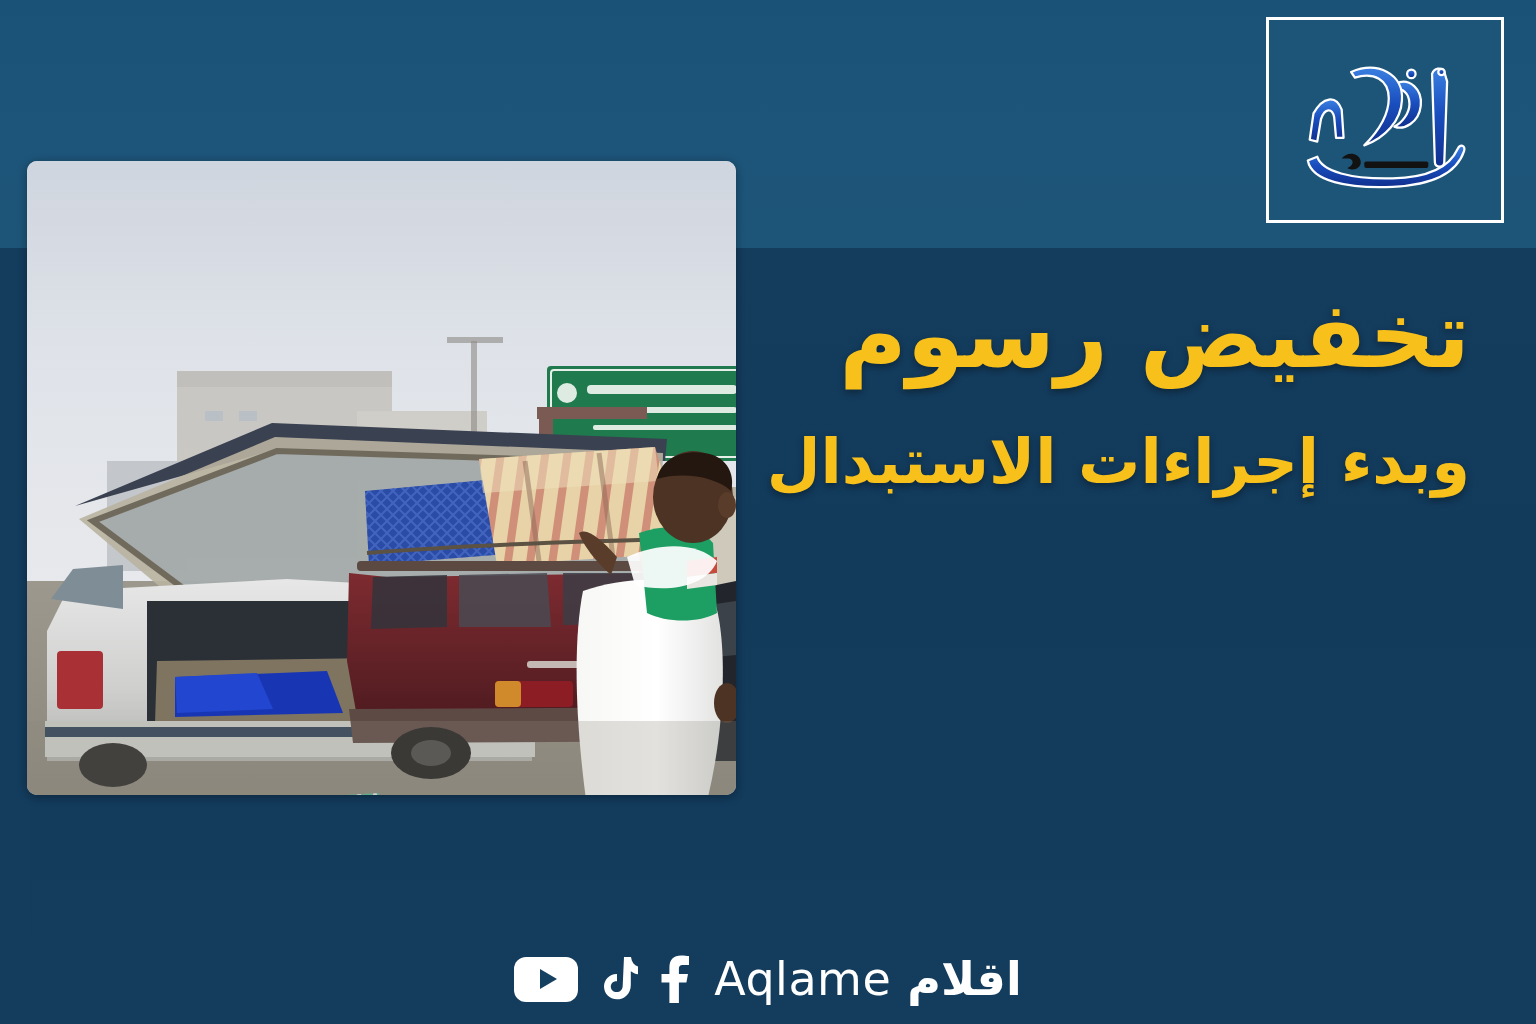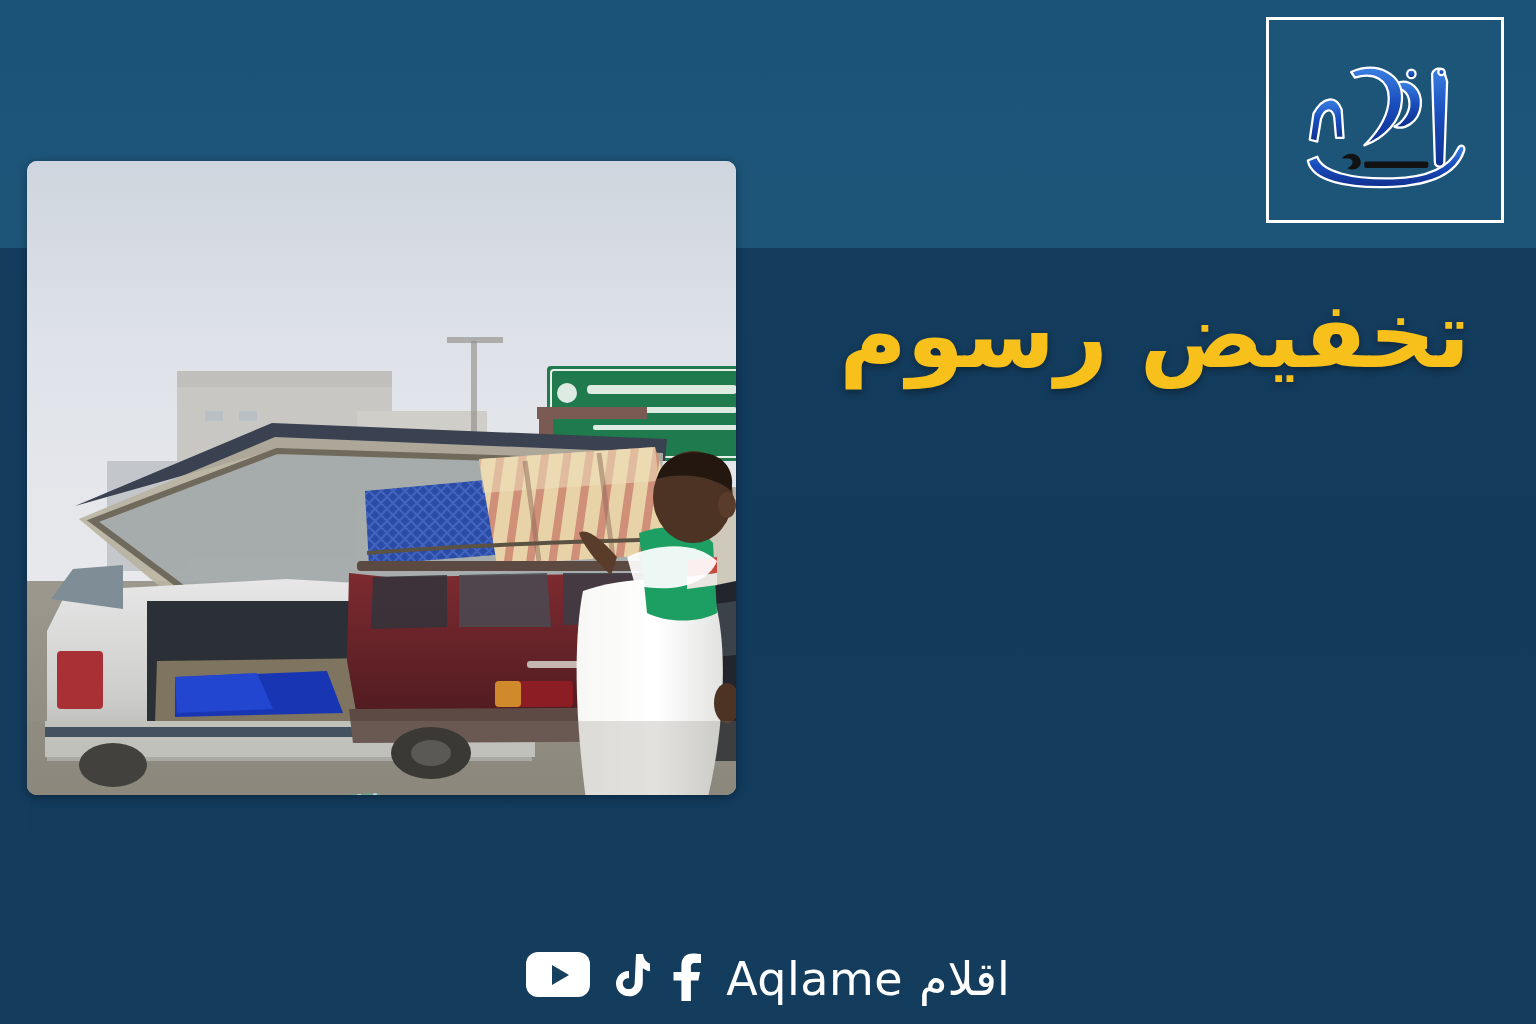--- a/index.html
+++ b/index.html
@@ -65,21 +65,21 @@
     text-shadow:0 3px 7px rgba(0,0,0,.35);
     white-space:nowrap;
   }
   .hl-1{ font-size:92px; color:#f8c01b; letter-spacing:-1px; margin-bottom:44px; }
   .hl-2{ font-size:74px; color:#ffffff; letter-spacing:-1px; margin-bottom:46px; }
   .hl-3{ font-size:62px; color:#f8c01b; letter-spacing:-1px; }
 
   
   .footer{
     position:absolute; left:0; right:0; bottom:18px;
-    display:flex; align-items:flex-start; justify-content:center; gap:18px;
+    display:flex; align-items:center; justify-content:center; gap:18px;
   }
   .yt{
     width:64px; height:45px; border-radius:12px; background:#ffffff;
     display:flex; align-items:center; justify-content:center;
   }
   .yt-tri{
     width:0;height:0;
     border-left:17px solid #16405f;
     border-top:10px solid transparent;
     border-bottom:10px solid transparent;
@@ -87,21 +87,21 @@
   }
   .tt, .fb{ display:flex; align-items:center; justify-content:center; }
   .tt svg{ width:42px; height:48px; }
   .fb svg{ width:34px; height:50px; }
   .brand{
     display:flex; align-items:baseline; gap:16px;
     color:#ffffff;
     margin-left:6px;
   }
   .brand-en{ font-size:46px; font-weight:400; letter-spacing:.5px; }
-  .brand-ar{ font-size:46px; font-weight:400; direction:rtl; }
+  .brand-ar{ font-size:46px; font-weight:700; direction:rtl; }
 </style>
 </head>
 <body>
 
 <div class="canvas">
 
   <div class="bg-top"></div>
   <div class="bg-body"></div>
   <div class="bg-leftstrip"></div>
 
@@ -323,20 +323,21 @@
 
       <ellipse cx="470" cy="700" rx="28" ry="7" fill="#8a8478" opacity=".6"></ellipse>
       <ellipse cx="560" cy="688" rx="18" ry="5" fill="#7e786c" opacity=".6"></ellipse>
 
       <rect y="560" width="709" height="74" fill="#8d887d" opacity=".25"></rect>
     </svg>
   </div>
 
   <div class="headline">
     <span class="hl hl-1">تخفيض رسوم</span>
+    <span class="hl hl-3">وبدء إجراءات الاستبدال</span>
   </div>
 
   <div class="footer">
 
     <div class="yt">
       <div class="yt-tri"></div>
     </div>
 
     <div class="tt">
       <svg viewBox="0 0 42 48">

